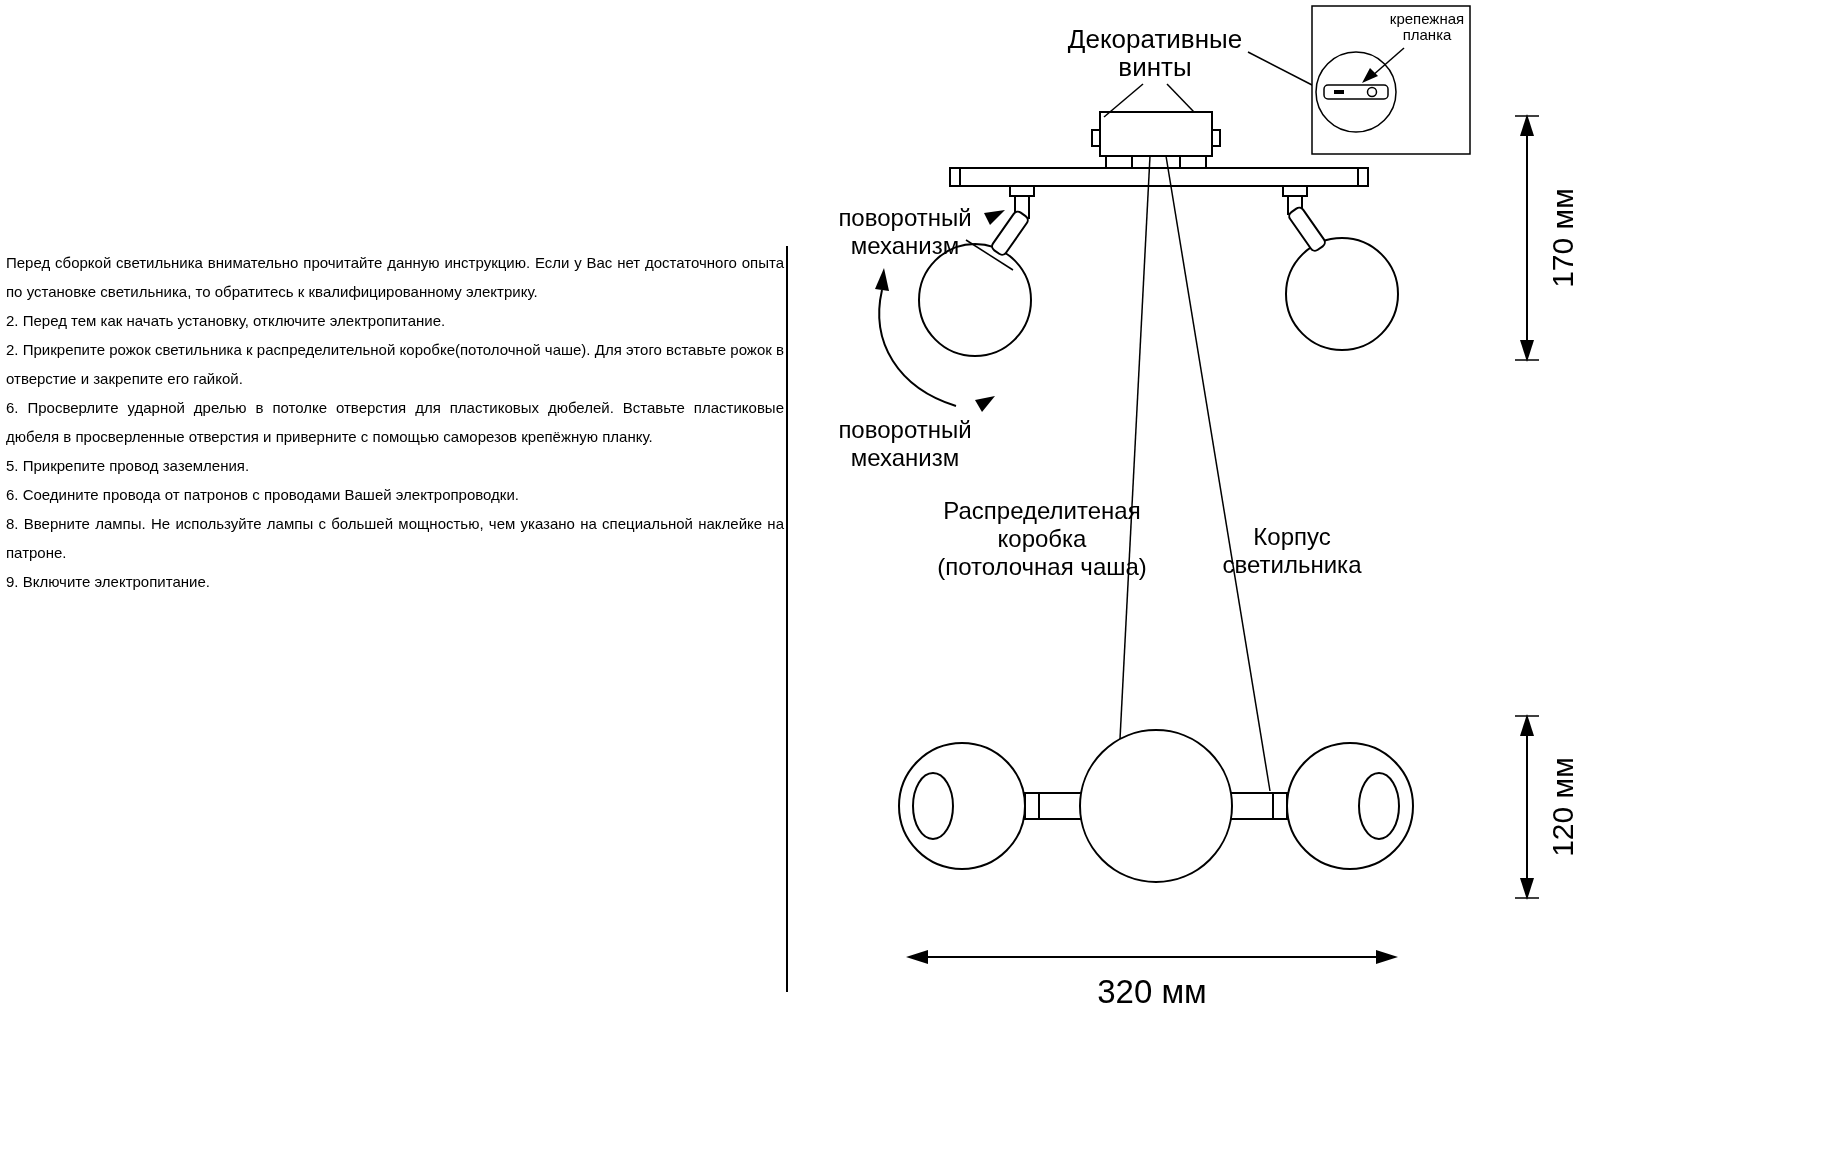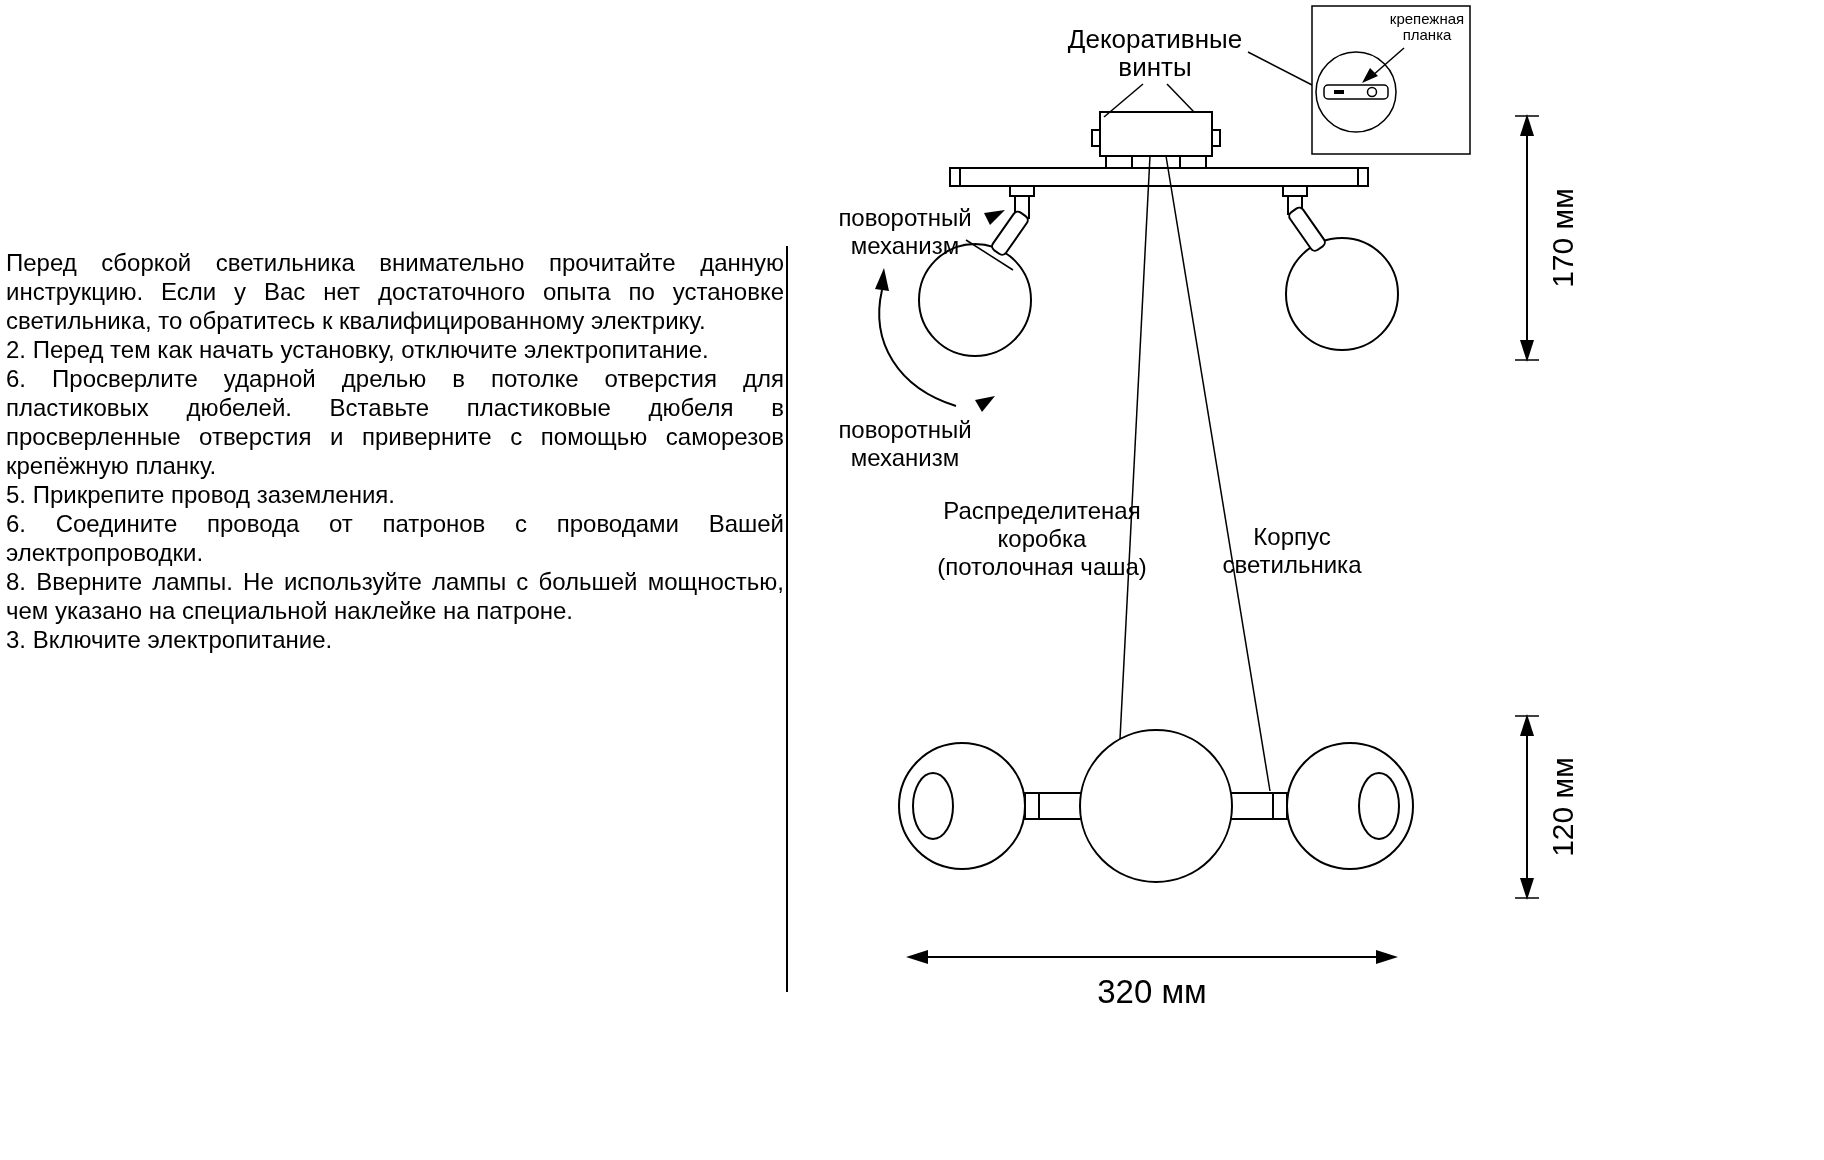--- a/index.html
+++ b/index.html
@@ -2,21 +2,21 @@
 <html lang="ru"><head>
 <meta charset="utf-8">
 <style>
   html,body { margin:0; padding:0; background:#fff; }
   .page {
     position:relative; width:1824px; height:1160px; background:#fff;
     font-family:"Liberation Sans", sans-serif; color:#000; overflow:hidden;
   }
   .instructions {
     position:absolute; left:6px; top:248px; width:778px;
-    font-size:24px; line-height:29px; text-align:justify;
+    font-size:15px; line-height:29px; text-align:justify;
   }
   .instructions p { margin:0; }
   .divider {
     position:absolute; left:786px; top:246px; width:2px; height:746px; background:#000;
   }
   svg.diagram { position:absolute; left:0; top:0; }
   svg.diagram text {
     font-family:"Liberation Sans", sans-serif; fill:#000; stroke:none;
   }
   .shape { fill:#fff; stroke:#000; stroke-width:2; }
@@ -33,25 +33,26 @@
   .halo { paint-order:stroke; stroke:#fff; stroke-width:7px; stroke-linejoin:round; fill:#000; }
 </style>
 </head>
 <body>
 
 <div class="page">
 
   <div class="instructions">
     <p>Перед сборкой светильника внимательно прочитайте данную инструкцию. Если у Вас нет достаточного опыта по установке светильника, то обратитесь к квалифицированному электрику.</p>
     <p>2. Перед тем как начать установку, отключите электропитание.</p>
+    <p>2. Прикрепите рожок светильника к распределительной коробке(потолочной чаше). Для этого вставьте рожок в отверстие и закрепите его гайкой.</p>
     <p>6. Просверлите ударной дрелью в потолке отверстия для пластиковых дюбелей. Вставьте пластиковые дюбеля в просверленные отверстия и приверните с помощью саморезов крепёжную планку.</p>
     <p>5. Прикрепите провод заземления.</p>
     <p>6. Соедините провода от патронов с проводами Вашей электропроводки.</p>
     <p>8. Вверните лампы. Не используйте лампы с большей мощностью, чем указано на специальной наклейке на патроне.</p>
-    <p>3. Включите электропитание.</p>
+    <p>9. Включите электропитание.</p>
   </div>
 
   <div class="divider"></div>
 
   <svg class="diagram" width="1824" height="1160" viewBox="0 0 1824 1160">
 
     <g>
 
       <rect class="shape" x="950" y="168" width="418" height="18"></rect>
       <line class="ln" x1="960" y1="168" x2="960" y2="186"></line>

